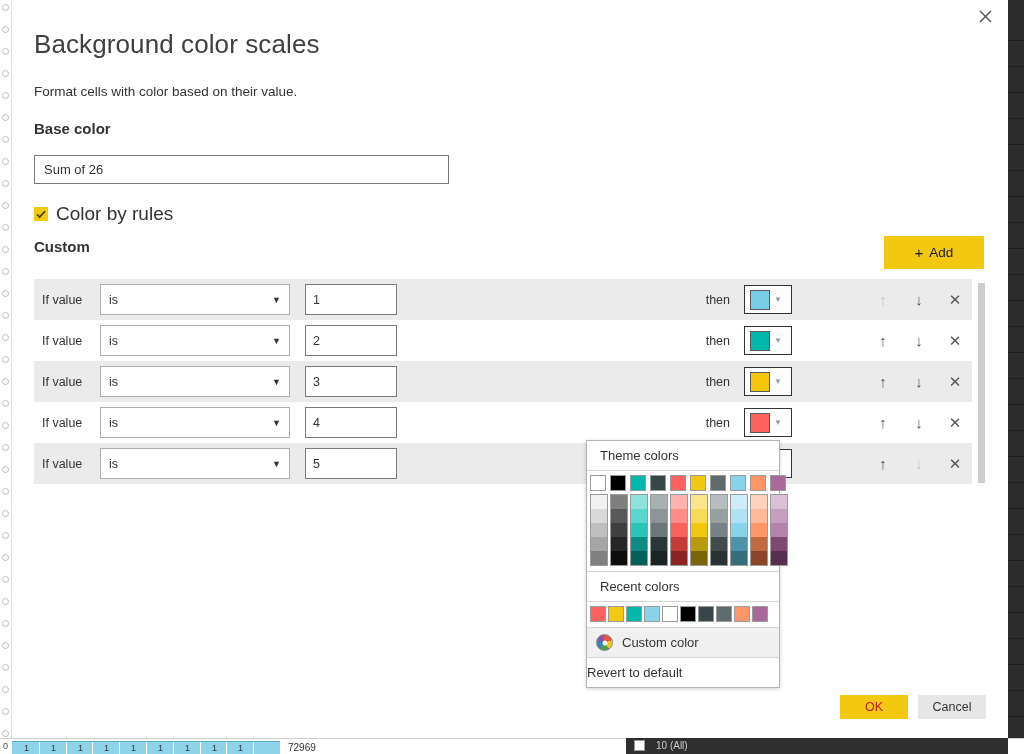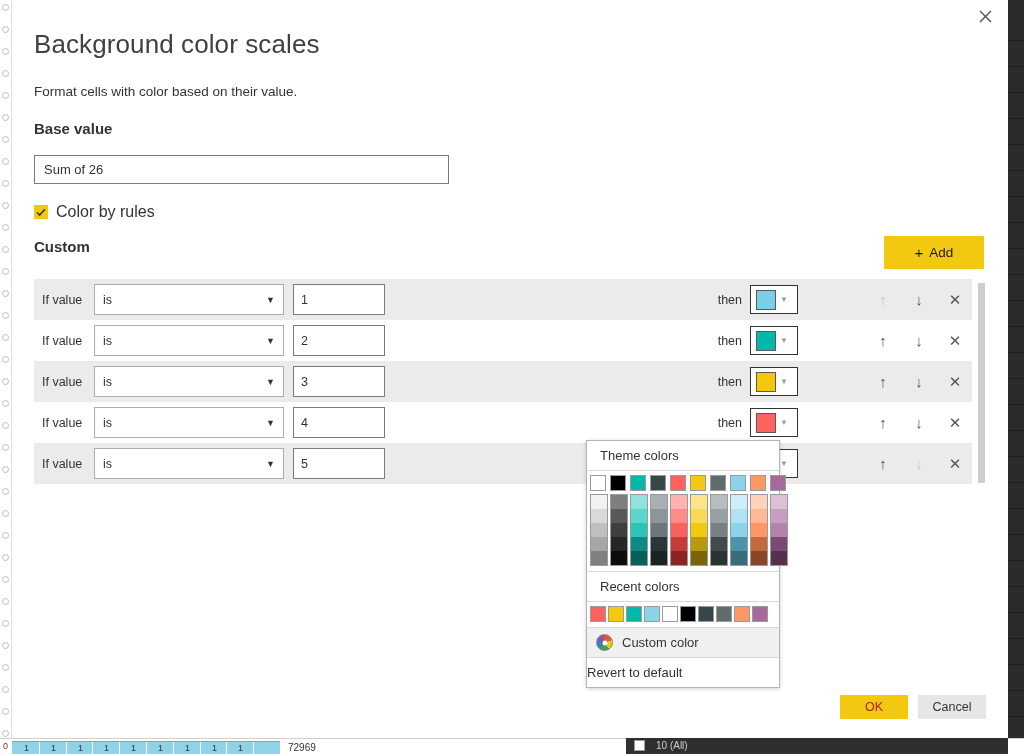--- a/index.html
+++ b/index.html
@@ -109,21 +109,21 @@
   .cbr-row {
     position: absolute; left: 22px; top: 203px;
     display: flex; align-items: center; gap: 8px;
     cursor: pointer;
   }
   .cbr-box {
     width: 14px; height: 14px; background: #f2c811;
     display: flex; align-items: center; justify-content: center;
     flex: none;
   }
-  .cbr-label { font-size: 16px; color: #333333; }
+  .cbr-label { font-size: 19px; color: #333333; }
 
   .add-btn {
     position: absolute; left: 872px; top: 236px;
     width: 100px; height: 33px;
     background: #f2c811; border: none;
     font-size: 13.5px; color: #1a1a1a;
     display: flex; align-items: center; justify-content: center; gap: 6px;
     cursor: pointer;
     font-family: "Liberation Sans", sans-serif;
   }
@@ -131,21 +131,21 @@
 
   
   .rules-list {
     position: absolute; left: 22px; top: 279px;
     width: 950px; height: 208px;
     overflow: hidden;
   }
   .rule-row {
     position: relative;
     height: 41px; width: 938px;
-    display: flex; align-items: center;
+    display: flex; align-items: center; gap: 6px;
   }
   .rule-row.alt { background: #ebebeb; }
   .rule-row.plain { background: #ffffff; }
 
   .if-value-label {
     width: 60px; flex: none;
     font-size: 12.5px; color: #333333;
     padding-left: 8px;
   }
   .op-select {
@@ -383,21 +383,21 @@
     <div class="close-btn">
       <svg width="13" height="13" viewBox="0 0 13 13" aria-hidden="true">
         <line x1="1" y1="1" x2="12" y2="12" stroke="#555" stroke-width="1.4"></line>
         <line x1="12" y1="1" x2="1" y2="12" stroke="#555" stroke-width="1.4"></line>
       </svg>
     </div>
 
     <div class="dlg-title">Background color scales</div>
     <div class="dlg-subtitle">Format cells with color based on their value.</div>
 
-    <div class="section-label base-value-label">Base value</div>
+    <div class="section-label base-value-label">Base color</div>
     <input class="base-input" type="text" value="Sum of 26" style="">
 
     <div class="cbr-row">
       <span class="cbr-box">
         <svg width="10" height="9" viewBox="0 0 10 9" aria-hidden="true">
           <polyline points="1,4.5 3.6,7 9,1.2" fill="none" stroke="#3b3b00" stroke-width="1.6"></polyline>
         </svg>
       </span>
       <span class="cbr-label">Color by rules</span>
     </div>

